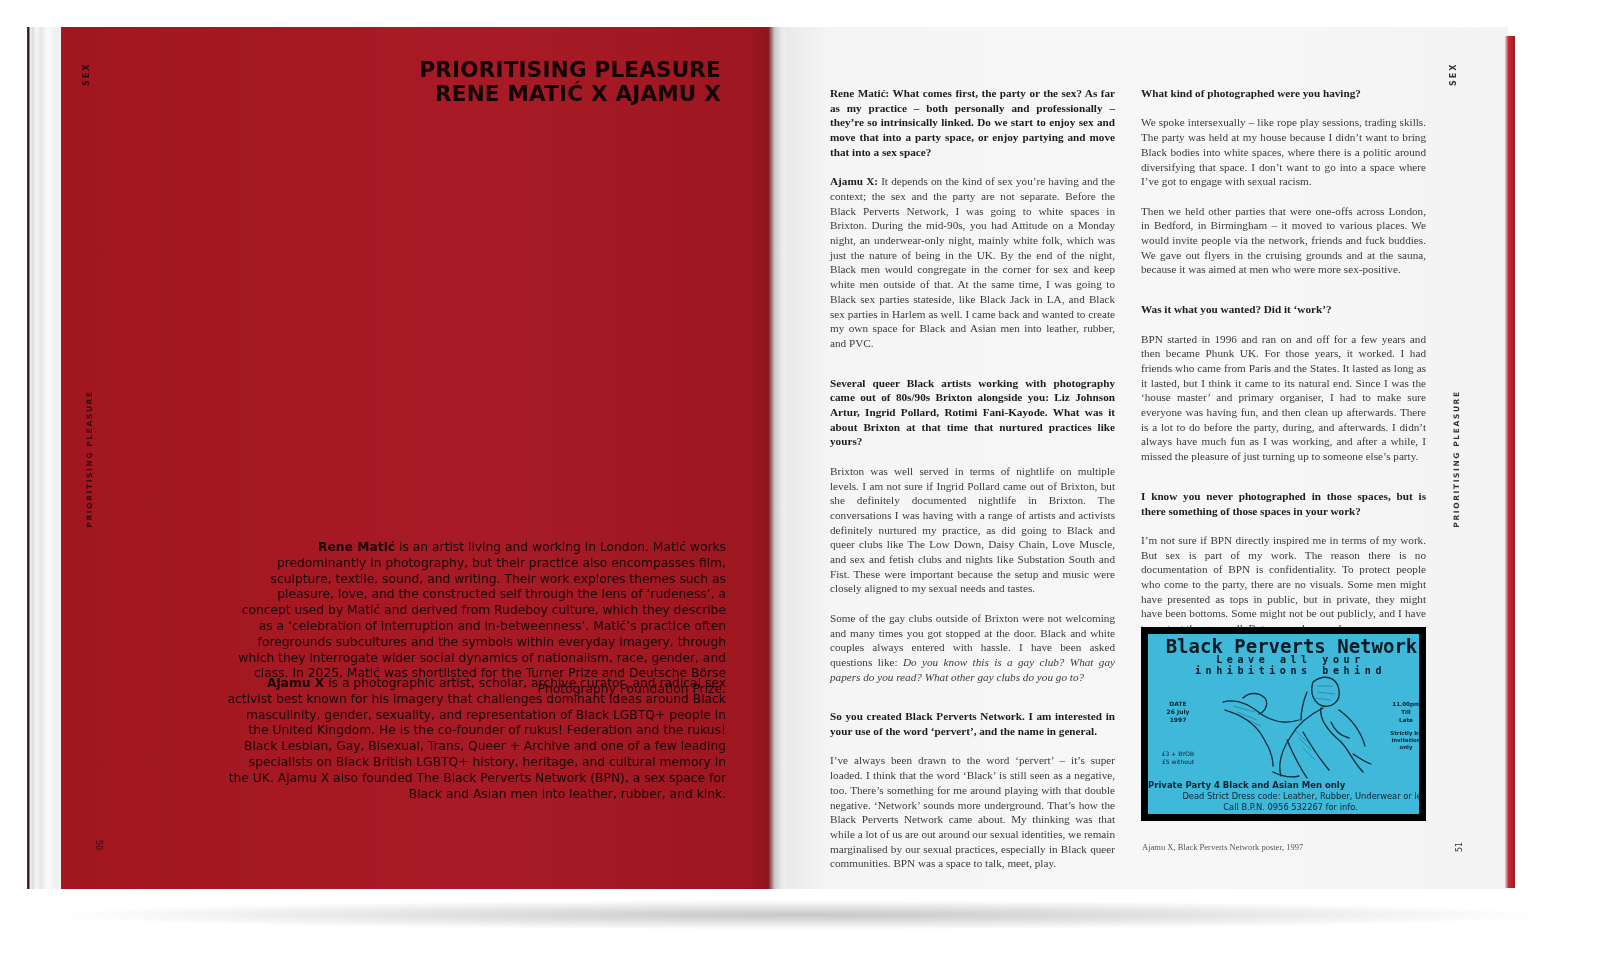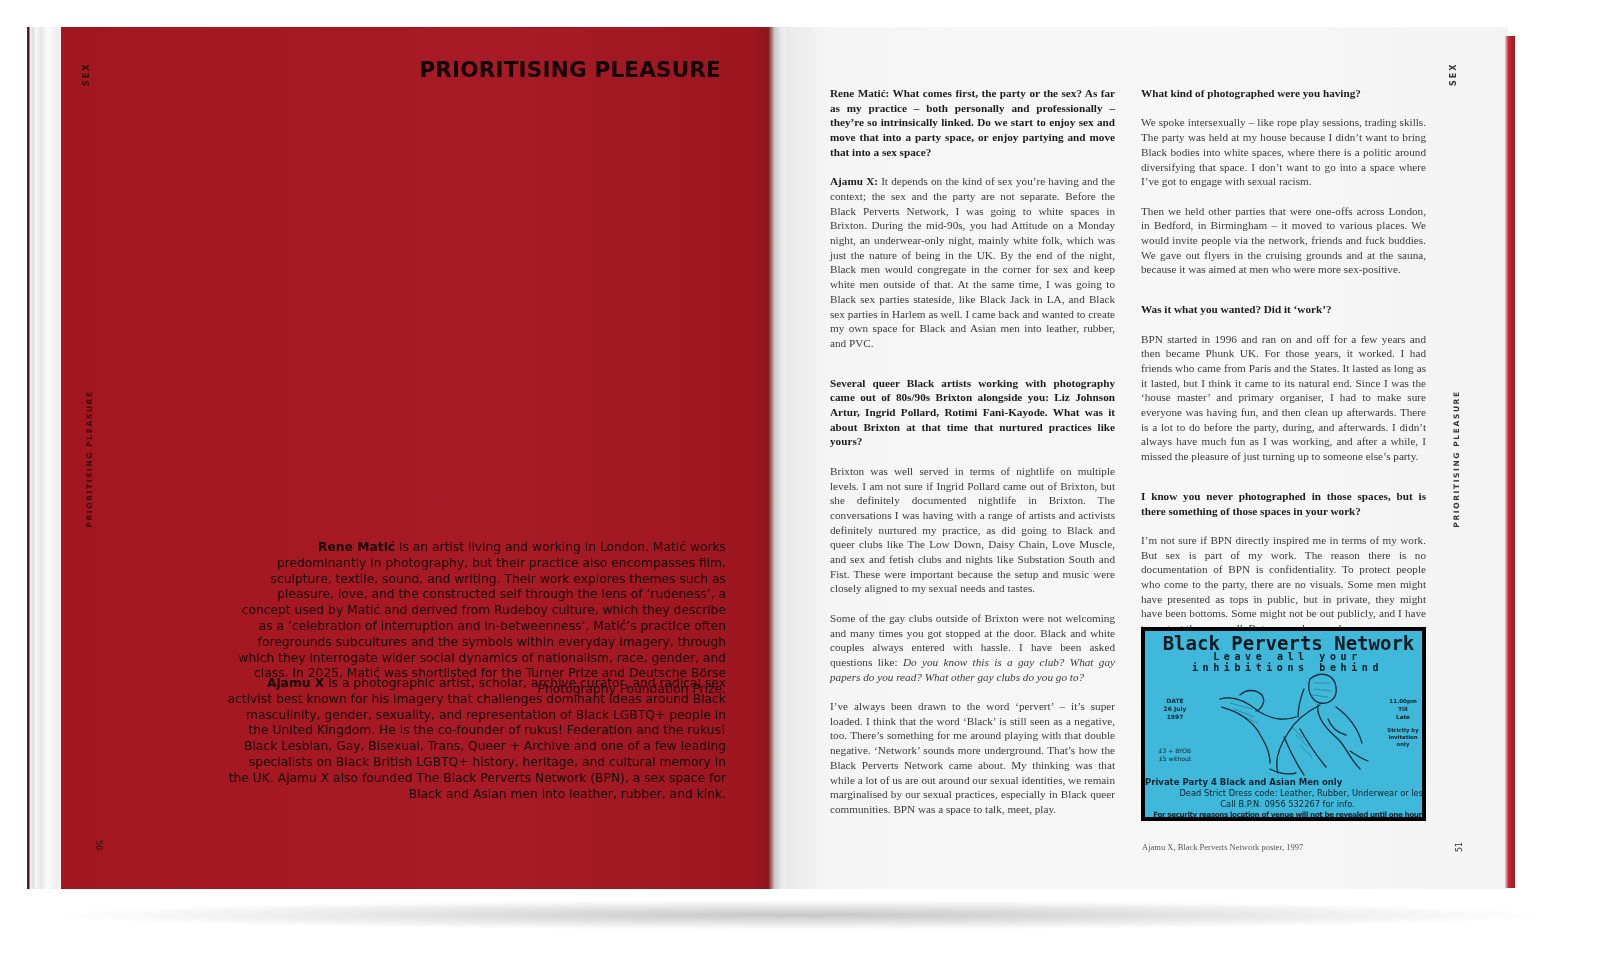--- a/index.html
+++ b/index.html
@@ -58,21 +58,21 @@
     transform: rotate(-90deg); white-space: nowrap; text-align: center; }
   .section-right { position: absolute; left: 1339px; top: 452px; width: 240px; height: 14px;
     font-family: "DejaVu Sans", sans-serif; font-size: 7.5px; font-weight: bold; letter-spacing: 1.6px; color: #333;
     transform: rotate(-90deg); white-space: nowrap; text-align: center; }
   .folio-right { position: absolute; left: 1452px; top: 840px; width: 20px; height: 14px;
     font-family: "DejaVu Sans", sans-serif; font-size: 8px; color: #333;
     transform: rotate(-90deg); text-align: center; }
 
   
   .poster { position: absolute; left: 1141px; top: 627px; width: 285px; height: 194px;
-    background: #3fb8da; border: 4px solid #000000; overflow: hidden; font-family: "DejaVu Sans", sans-serif; color: #0b2430; }
+    background: #3fb8da; border: 7px solid #000000; overflow: hidden; font-family: "DejaVu Sans", sans-serif; color: #0b2430; }
   .poster-title { position: absolute; left: 6px; top: 1px; width: 275px; text-align: center;
     font-family: "DejaVu Sans Mono", monospace; font-weight: bold; font-size: 19px; letter-spacing: 0px; color: #071a22; }
   .poster-tagline { position: absolute; left: 10px; top: 20px; width: 265px; text-align: center;
     font-family: "DejaVu Sans Mono", monospace; font-weight: bold; font-size: 10px; letter-spacing: 4.6px; color: #071a22; }
   .poster-date { position: absolute; left: 10px; top: 66px; width: 40px; text-align: center; font-size: 6px; line-height: 8px; font-weight: bold; }
   .poster-price { position: absolute; left: 8px; top: 116px; width: 44px; text-align: center; font-size: 6px; line-height: 8px; }
   .poster-time { position: absolute; left: 234px; top: 66px; width: 48px; text-align: center; font-size: 5.6px; line-height: 8px; font-weight: bold; }
   .poster-invite { position: absolute; left: 234px; top: 96px; width: 48px; text-align: center; font-size: 5.4px; line-height: 7px; font-weight: bold; }
   .poster-figure { position: absolute; left: 55px; top: 28px; width: 180px; height: 130px; }
   .poster-line1 { position: absolute; left: 0; top: 146px; width: 285px; text-align: left; font-size: 8.5px; font-weight: bold; color: #0b2430; }
@@ -92,31 +92,33 @@
   <div class="gutter"></div>
   <div class="right-page"></div>
   <div class="right-edges"></div>
 
   <div class="running-head-left">SEX</div>
   <div class="section-left">PRIORITISING PLEASURE</div>
   <div class="folio-left">50</div>
 
   <div class="title-block">
     <div>PRIORITISING PLEASURE</div>
+    <div>RENE MATIĆ X AJAMU X</div>
   </div>
 
   <div class="bio bio-1"><b>Rene Matić</b><span> is an artist living and working in London. Matić works predominantly in photography, but their practice also encompasses film, sculpture, textile, sound, and writing. Their work explores themes such as pleasure, love, and the constructed self through the lens of ‘rudeness’, a concept used by Matić and derived from Rudeboy culture, which they describe as a ‘celebration of interruption and in-betweenness’. Matić’s practice often foregrounds subcultures and the symbols within everyday imagery, through which they interrogate wider social dynamics of nationalism, race, gender, and class. In 2025, Matić was shortlisted for the Turner Prize and Deutsche Börse Photography Foundation Prize.</span></div>
   <div class="bio bio-2"><b>Ajamu X</b><span> is a photographic artist, scholar, archive curator, and radical sex activist best known for his imagery that challenges dominant ideas around Black masculinity, gender, sexuality, and representation of Black LGBTQ+ people in the United Kingdom. He is the co-founder of rukus! Federation and the rukus! Black Lesbian, Gay, Bisexual, Trans, Queer + Archive and one of a few leading specialists on Black British LGBTQ+ history, heritage, and cultural memory in the UK. Ajamu X also founded The Black Perverts Network (BPN), a sex space for Black and Asian men into leather, rubber, and kink.</span></div>
 
   <div class="col col-1">
     <p class="q">Rene Matić: What comes first, the party or the sex? As far as my practice – both personally and professionally – they’re so intrinsically linked. Do we start to enjoy sex and move that into a party space, or enjoy partying and move that into a sex space?</p>
     <p><span class="speaker">Ajamu X:</span><span> It depends on the kind of sex you’re having and the context; the sex and the party are not separate. Before the Black Perverts Network, I was going to white spaces in Brixton. During the mid-90s, you had Attitude on a Monday night, an underwear-only night, mainly white folk, which was just the nature of being in the UK. By the end of the night, Black men would congregate in the corner for sex and keep white men outside of that. At the same time, I was going to Black sex parties stateside, like Black Jack in LA, and Black sex parties in Harlem as well. I came back and wanted to create my own space for Black and Asian men into leather, rubber, and PVC.</span></p>
     <p class="q">Several queer Black artists working with photography came out of 80s/90s Brixton alongside you: Liz Johnson Artur, Ingrid Pollard, Rotimi Fani-Kayode. What was it about Brixton at that time that nurtured practices like yours?</p>
     <p>Brixton was well served in terms of nightlife on multiple levels. I am not sure if Ingrid Pollard came out of Brixton, but she definitely documented nightlife in Brixton. The conversations I was having with a range of artists and activists definitely nurtured my practice, as did going to Black and queer clubs like The Low Down, Daisy Chain, Love Muscle, and sex and fetish clubs and nights like Substation South and Fist. These were important because the setup and music were closely aligned to my sexual needs and tastes.</p>
     <p><span>Some of the gay clubs outside of Brixton were not welcoming and many times you got stopped at the door. Black and white couples always entered with hassle. I have been asked questions like: </span><span class="ital">Do you know this is a gay club? What gay papers do you read? What other gay clubs do you go to?</span></p>
+    <p class="q">So you created Black Perverts Network. I am interested in your use of the word ‘pervert’, and the name in general.</p>
     <p>I’ve always been drawn to the word ‘pervert’ – it’s super loaded. I think that the word ‘Black’ is still seen as a negative, too. There’s something for me around playing with that double negative. ‘Network’ sounds more underground. That’s how the Black Perverts Network came about. My thinking was that while a lot of us are out around our sexual identities, we remain marginalised by our sexual practices, especially in Black queer communities. BPN was a space to talk, meet, play.</p>
   </div>
 
   <div class="col col-2">
     <p class="q">What kind of photographed were you having?</p>
     <p>We spoke intersexually – like rope play sessions, trading skills. The party was held at my house because I didn’t want to bring Black bodies into white spaces, where there is a politic around diversifying that space. I don’t want to go into a space where I’ve got to engage with sexual racism.</p>
     <p>Then we held other parties that were one-offs across London, in Bedford, in Birmingham – it moved to various places. We would invite people via the network, friends and fuck buddies. We gave out flyers in the cruising grounds and at the sauna, because it was aimed at men who were more sex-positive.</p>
     <p class="q">Was it what you wanted? Did it ‘work’?</p>
     <p>BPN started in 1996 and ran on and off for a few years and then became Phunk UK. For those years, it worked. I had friends who came from Paris and the States. It lasted as long as it lasted, but I think it came to its natural end. Since I was the ‘house master’ and primary organiser, I had to make sure everyone was having fun, and then clean up afterwards. There is a lot to do before the party, during, and afterwards. I didn’t always have much fun as I was working, and after a while, I missed the pleasure of just turning up to someone else’s party.</p>
     <p class="q">I know you never photographed in those spaces, but is there something of those spaces in your work?</p>

